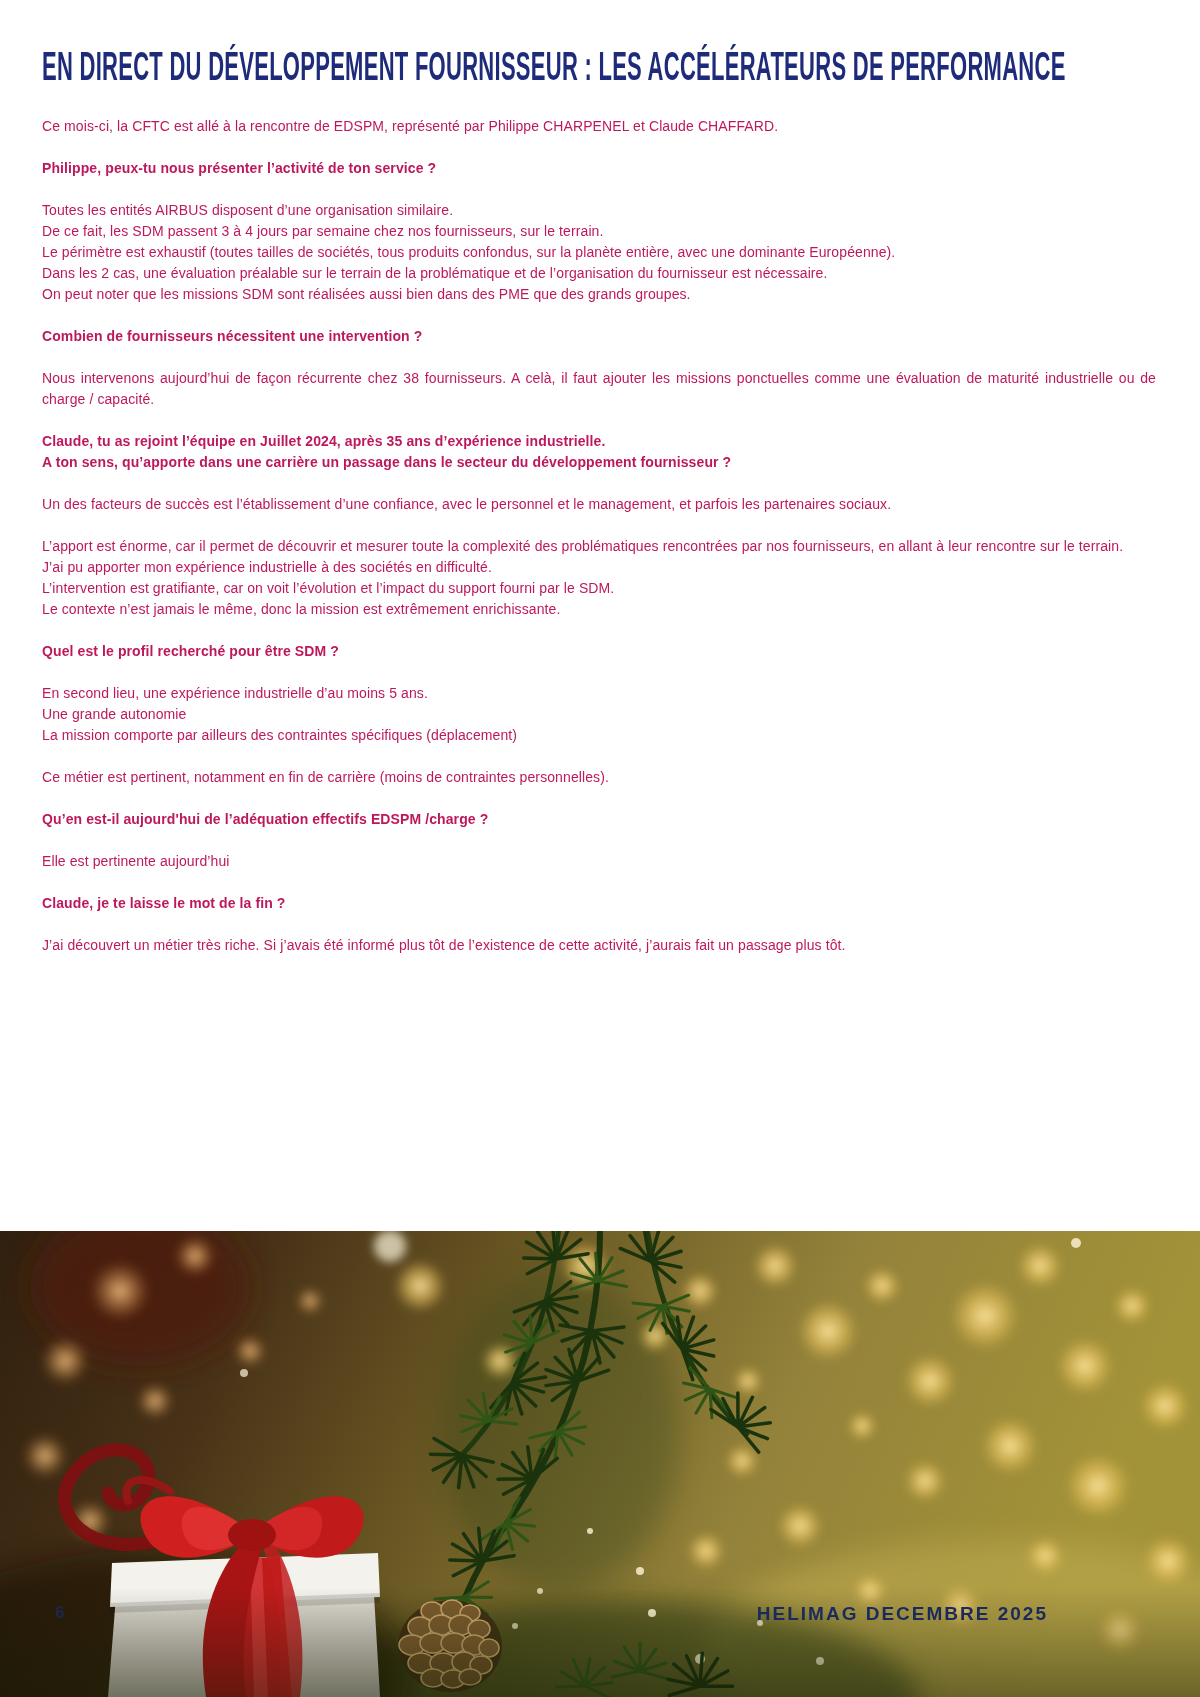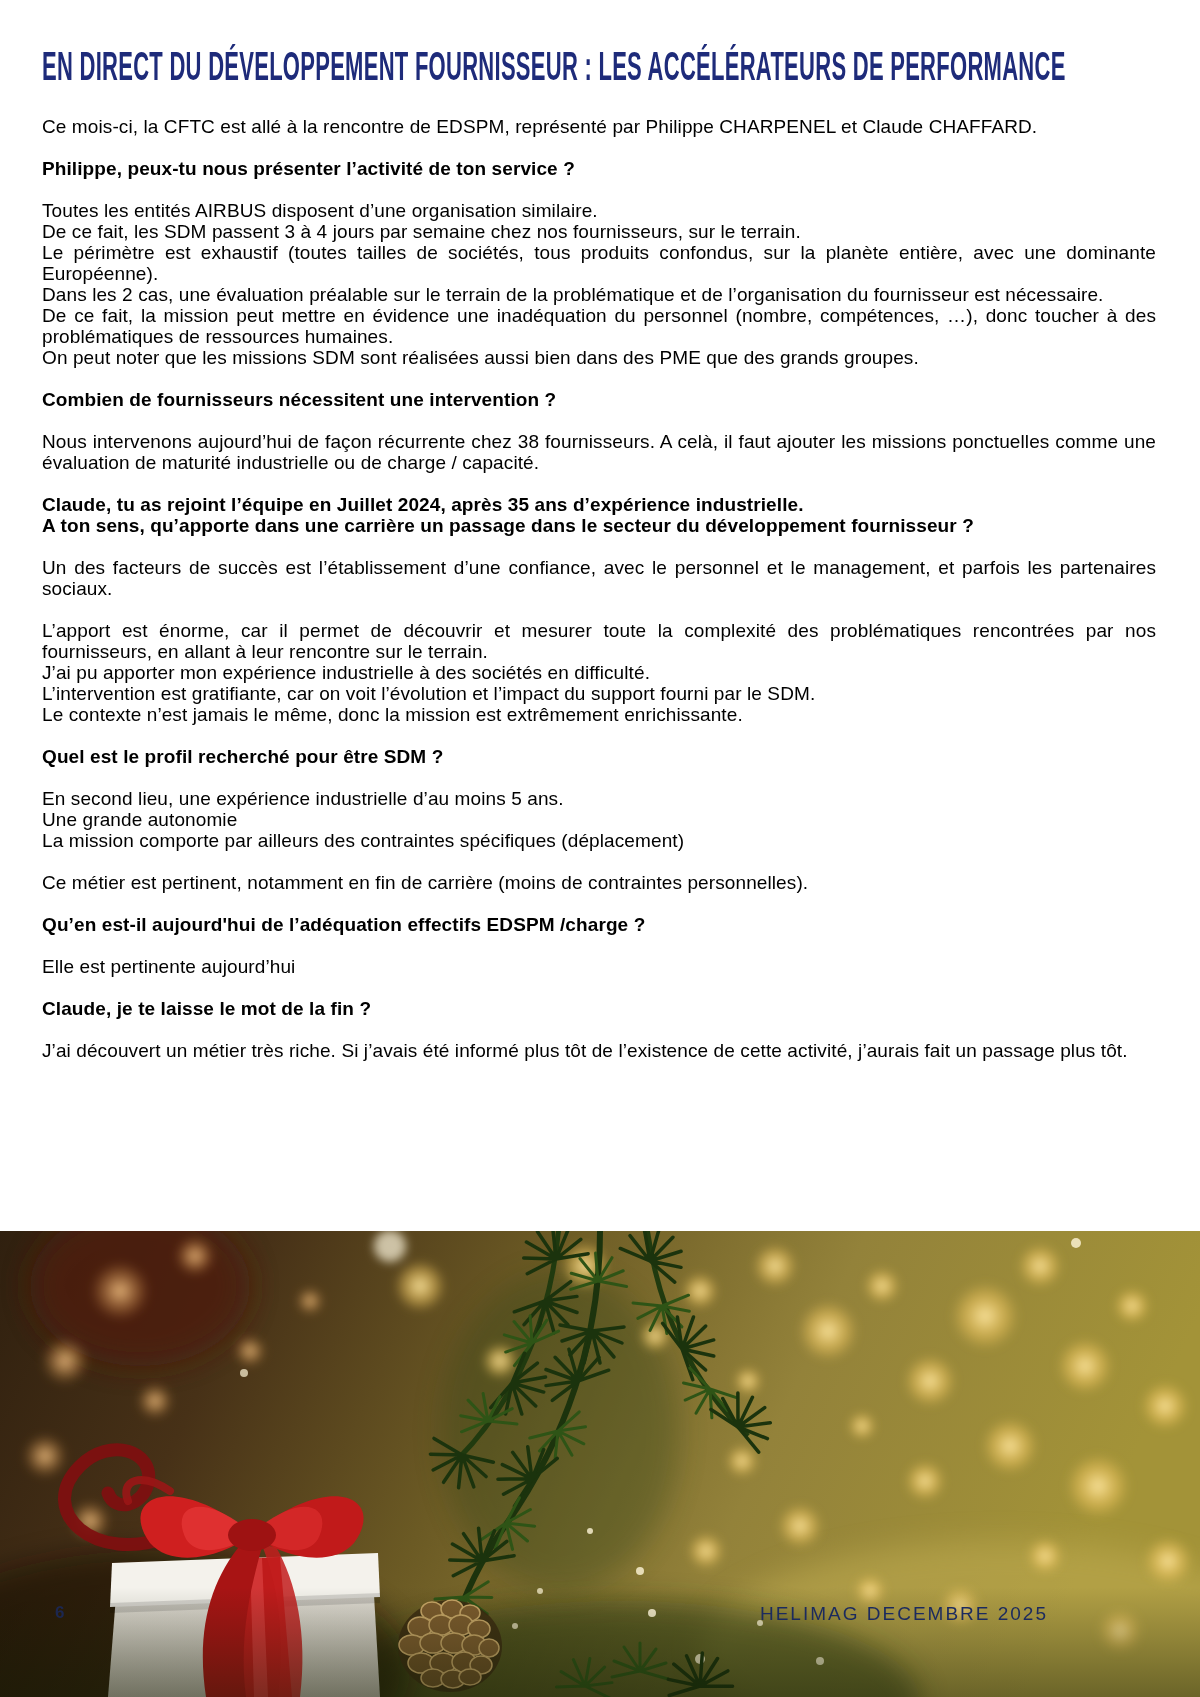--- a/index.html
+++ b/index.html
@@ -14,22 +14,22 @@
     margin:44px 42px 0 42px;
     font-size:40px;font-weight:bold;line-height:1.1;
     color:#1e2b7a;
     white-space:nowrap;
     transform:scaleX(0.55);
     transform-origin:left center;
     letter-spacing:0.5px;
   }
   .content{
     margin:28px 44px 0 42px;
-    color:#000000;
-    font-size:19px;
+    color:#be185d;
+    font-size:14px;
     line-height:21px;
     letter-spacing:0.1px;
   }
   .content p{margin:0;text-align:justify;}
   .para{margin:0 0 21px 0 !important;}
   .block{margin:0 0 21px 0;}
   .q p, p.q{font-weight:bold;}
   p.q{margin:0 0 21px 0;}
   .bullet{position:relative;padding-left:30px;}
   .bullet::before{content:"\2022";position:absolute;left:10px;top:0;}
@@ -37,21 +37,21 @@
     position:absolute;left:0;right:0;bottom:0;height:466px;
     overflow:hidden;
   }
   .photo svg{display:block;width:1200px;height:466px;}
   .page-num{
     position:absolute;left:55px;bottom:74px;
     color:#1c2750;font-size:17px;font-weight:bold;
   }
   .footer-mag{
     position:absolute;right:152px;bottom:72px;
-    color:#1b2a5e;font-size:19px;font-weight:normal;letter-spacing:2px;
+    color:#1b2a5e;font-size:19px;font-weight:bold;letter-spacing:2px;
     white-space:nowrap;
   }
 </style>
 </head>
 <body>
 
 <div class="page">
 
   <h1 class="title">EN DIRECT DU DÉVELOPPEMENT FOURNISSEUR : LES ACCÉLÉRATEURS DE PERFORMANCE</h1>
 
@@ -59,21 +59,20 @@
 
     <p class="para">Ce mois-ci, la CFTC est allé à la rencontre de EDSPM, représenté par Philippe CHARPENEL et Claude CHAFFARD.</p>
 
     <p class="q">Philippe, peux-tu nous présenter l’activité de ton service ?</p>
 
     <div class="block">
       <p>Toutes les entités AIRBUS disposent d’une organisation similaire.</p>
       <p>De ce fait, les SDM passent 3 à 4 jours par semaine chez nos fournisseurs, sur le terrain.</p>
       <p>Le périmètre est exhaustif (toutes tailles de sociétés, tous produits confondus, sur la planète entière, avec une dominante Européenne).</p>
       <p>Dans les 2 cas, une évaluation préalable sur le terrain de la problématique et de l’organisation du fournisseur est nécessaire.</p>
-      <p>De ce fait, la mission peut mettre en évidence une inadéquation du personnel (nombre, compétences, …), donc toucher à des problématiques de ressources humaines.</p>
       <p>On peut noter que les missions SDM sont réalisées aussi bien dans des PME que des grands groupes.</p>
     </div>
 
     <p class="q">Combien de fournisseurs nécessitent une intervention ?</p>
 
     <div class="block">
       <p>Nous intervenons aujourd’hui de façon récurrente chez 38 fournisseurs. A celà, il faut ajouter les missions ponctuelles comme une évaluation de maturité industrielle ou de charge / capacité.</p>
     </div>
 
     <div class="block q">

